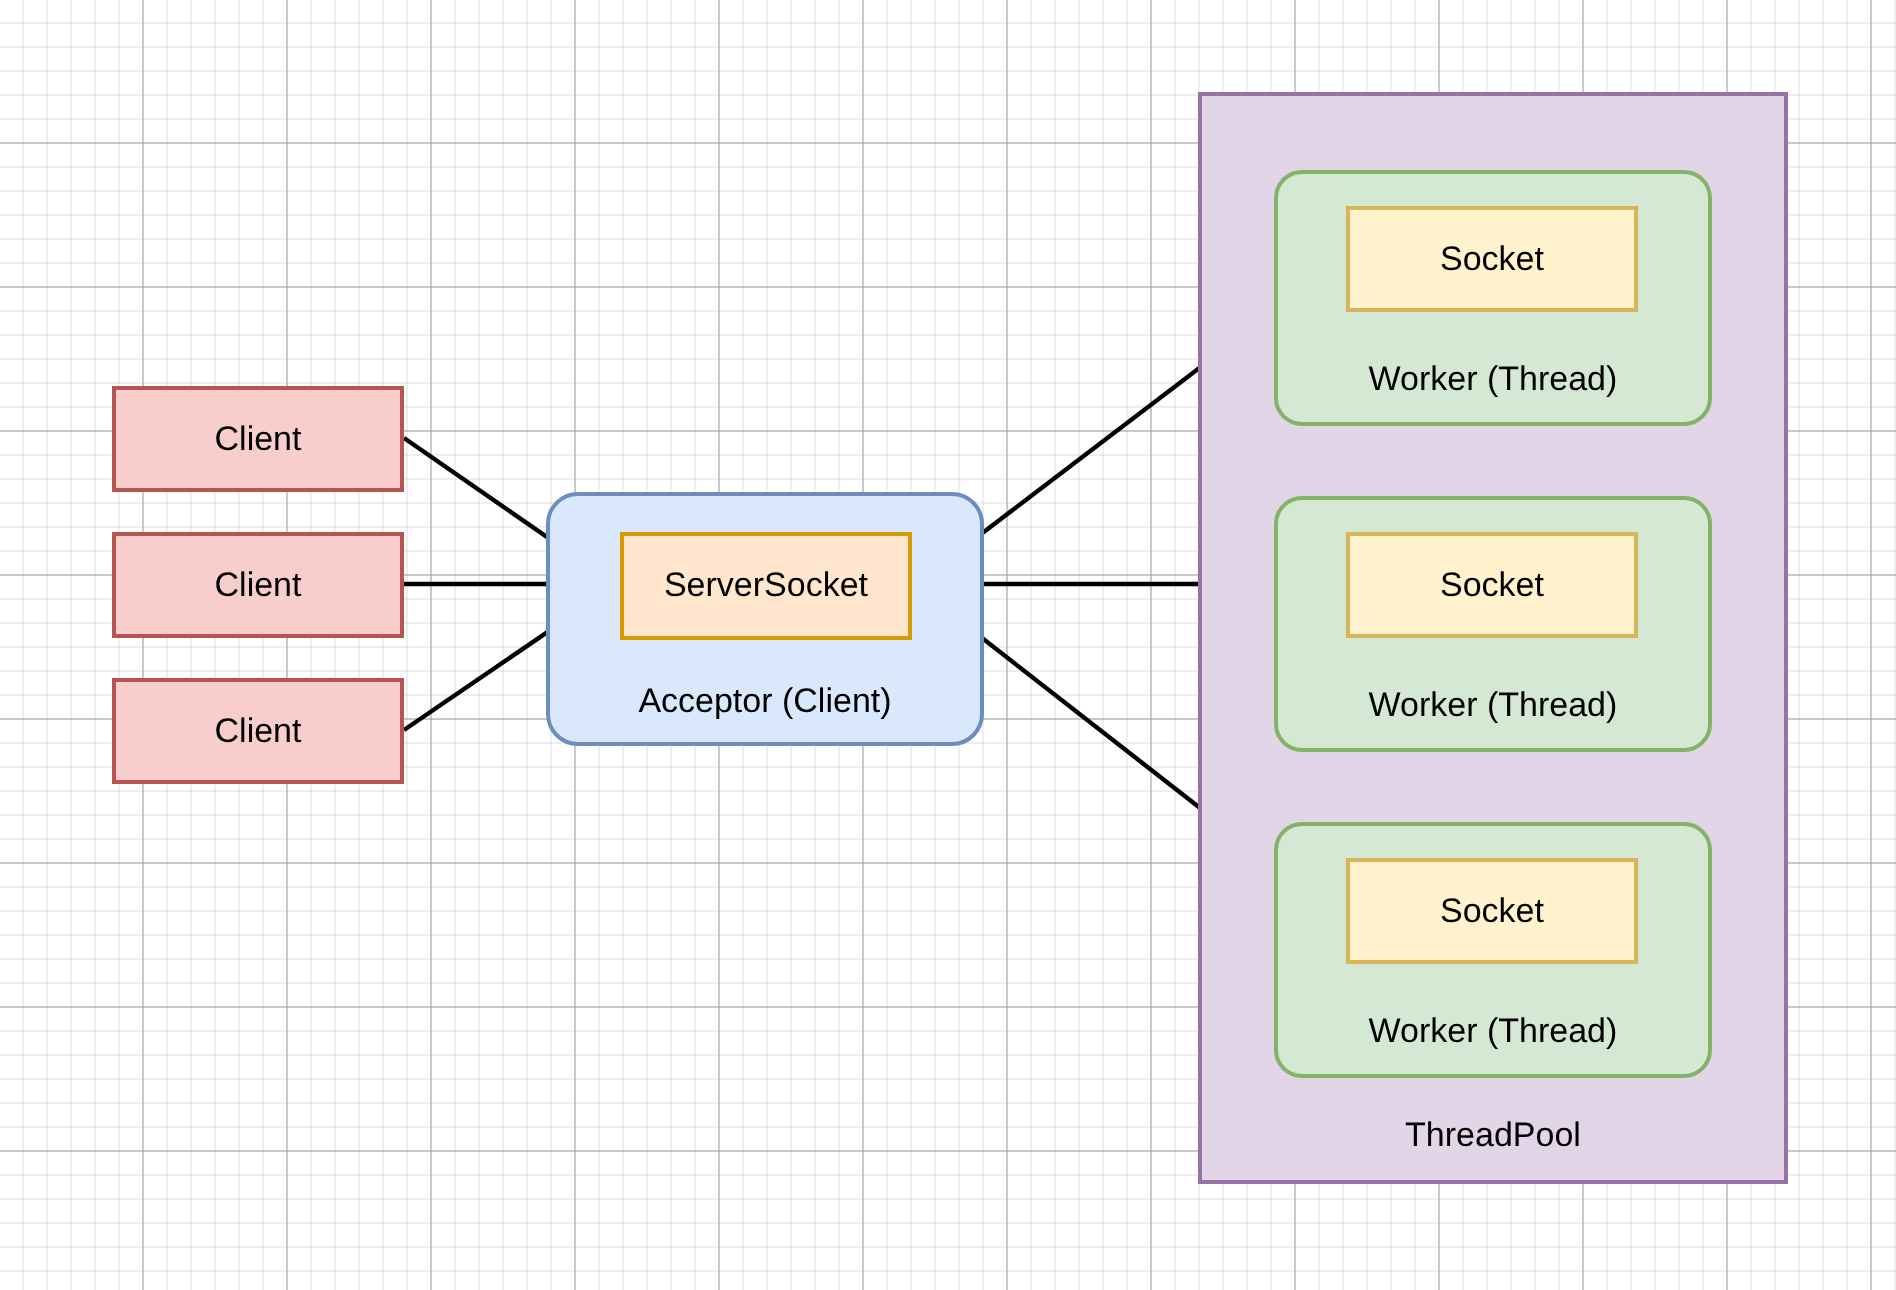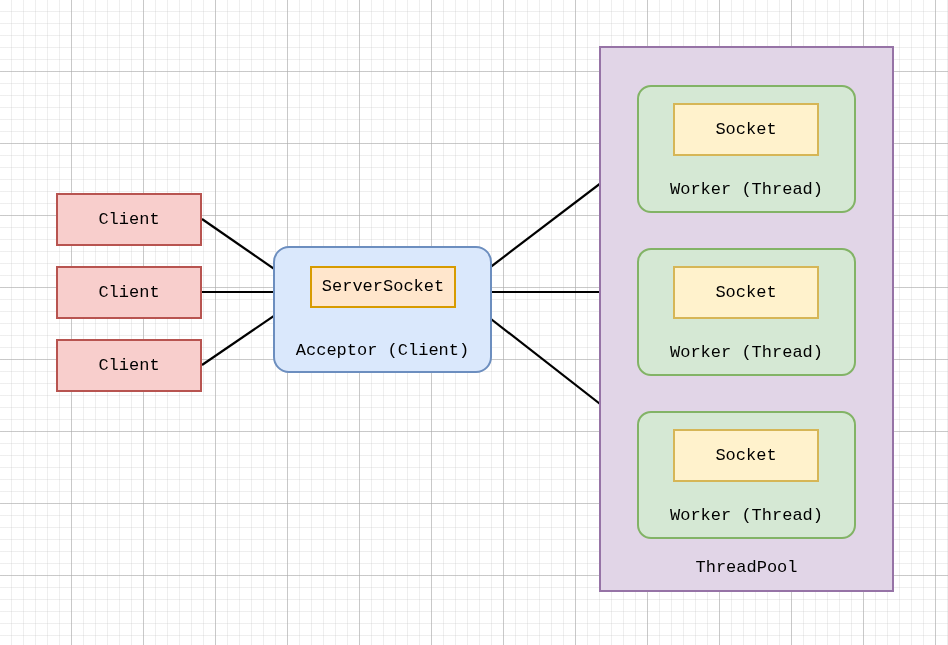--- a/index.html
+++ b/index.html
@@ -25,21 +25,20 @@
   .node {
     position: absolute;
     box-sizing: border-box;
     display: flex;
     align-items: center;
     justify-content: center;
     color: #000000;
     font-size: 17px;
     line-height: 1.15;
     text-align: right;
-    font-family: Liberation Mono, monospace;
   }
   .client-box {
     background: #f8cecc;
     border: 2px solid #b85450;
   }
   .acceptor-box {
     background: #dae8fc;
     border: 2px solid #6c8ebf;
     border-radius: 16px;
     align-items: flex-end;
@@ -111,21 +110,21 @@
   </div>
 
   <div class="node client-box" style="left:56px; top:339px; width:146px; height:53px;">
     <span>Client</span>
   </div>
 
   <div class="node acceptor-box" style="left:273px; top:246px; width:219px; height:127px;">
     <span>Acceptor (Client)</span>
   </div>
 
-  <div class="node serversocket-box" style="left:310px; top:266px; width:146px; height:42px;">
+  <div class="node serversocket-box" style="left:310px; top:266px; width:146px; height:54px;">
     <span>ServerSocket</span>
   </div>
 
   <div class="node threadpool-box" style="left:599px; top:46px; width:295px; height:546px;">
     <span>ThreadPool</span>
   </div>
 
   <div class="node worker-box" style="left:637px; top:85px; width:219px; height:128px;">
     <span>Worker (Thread)</span>
   </div>

